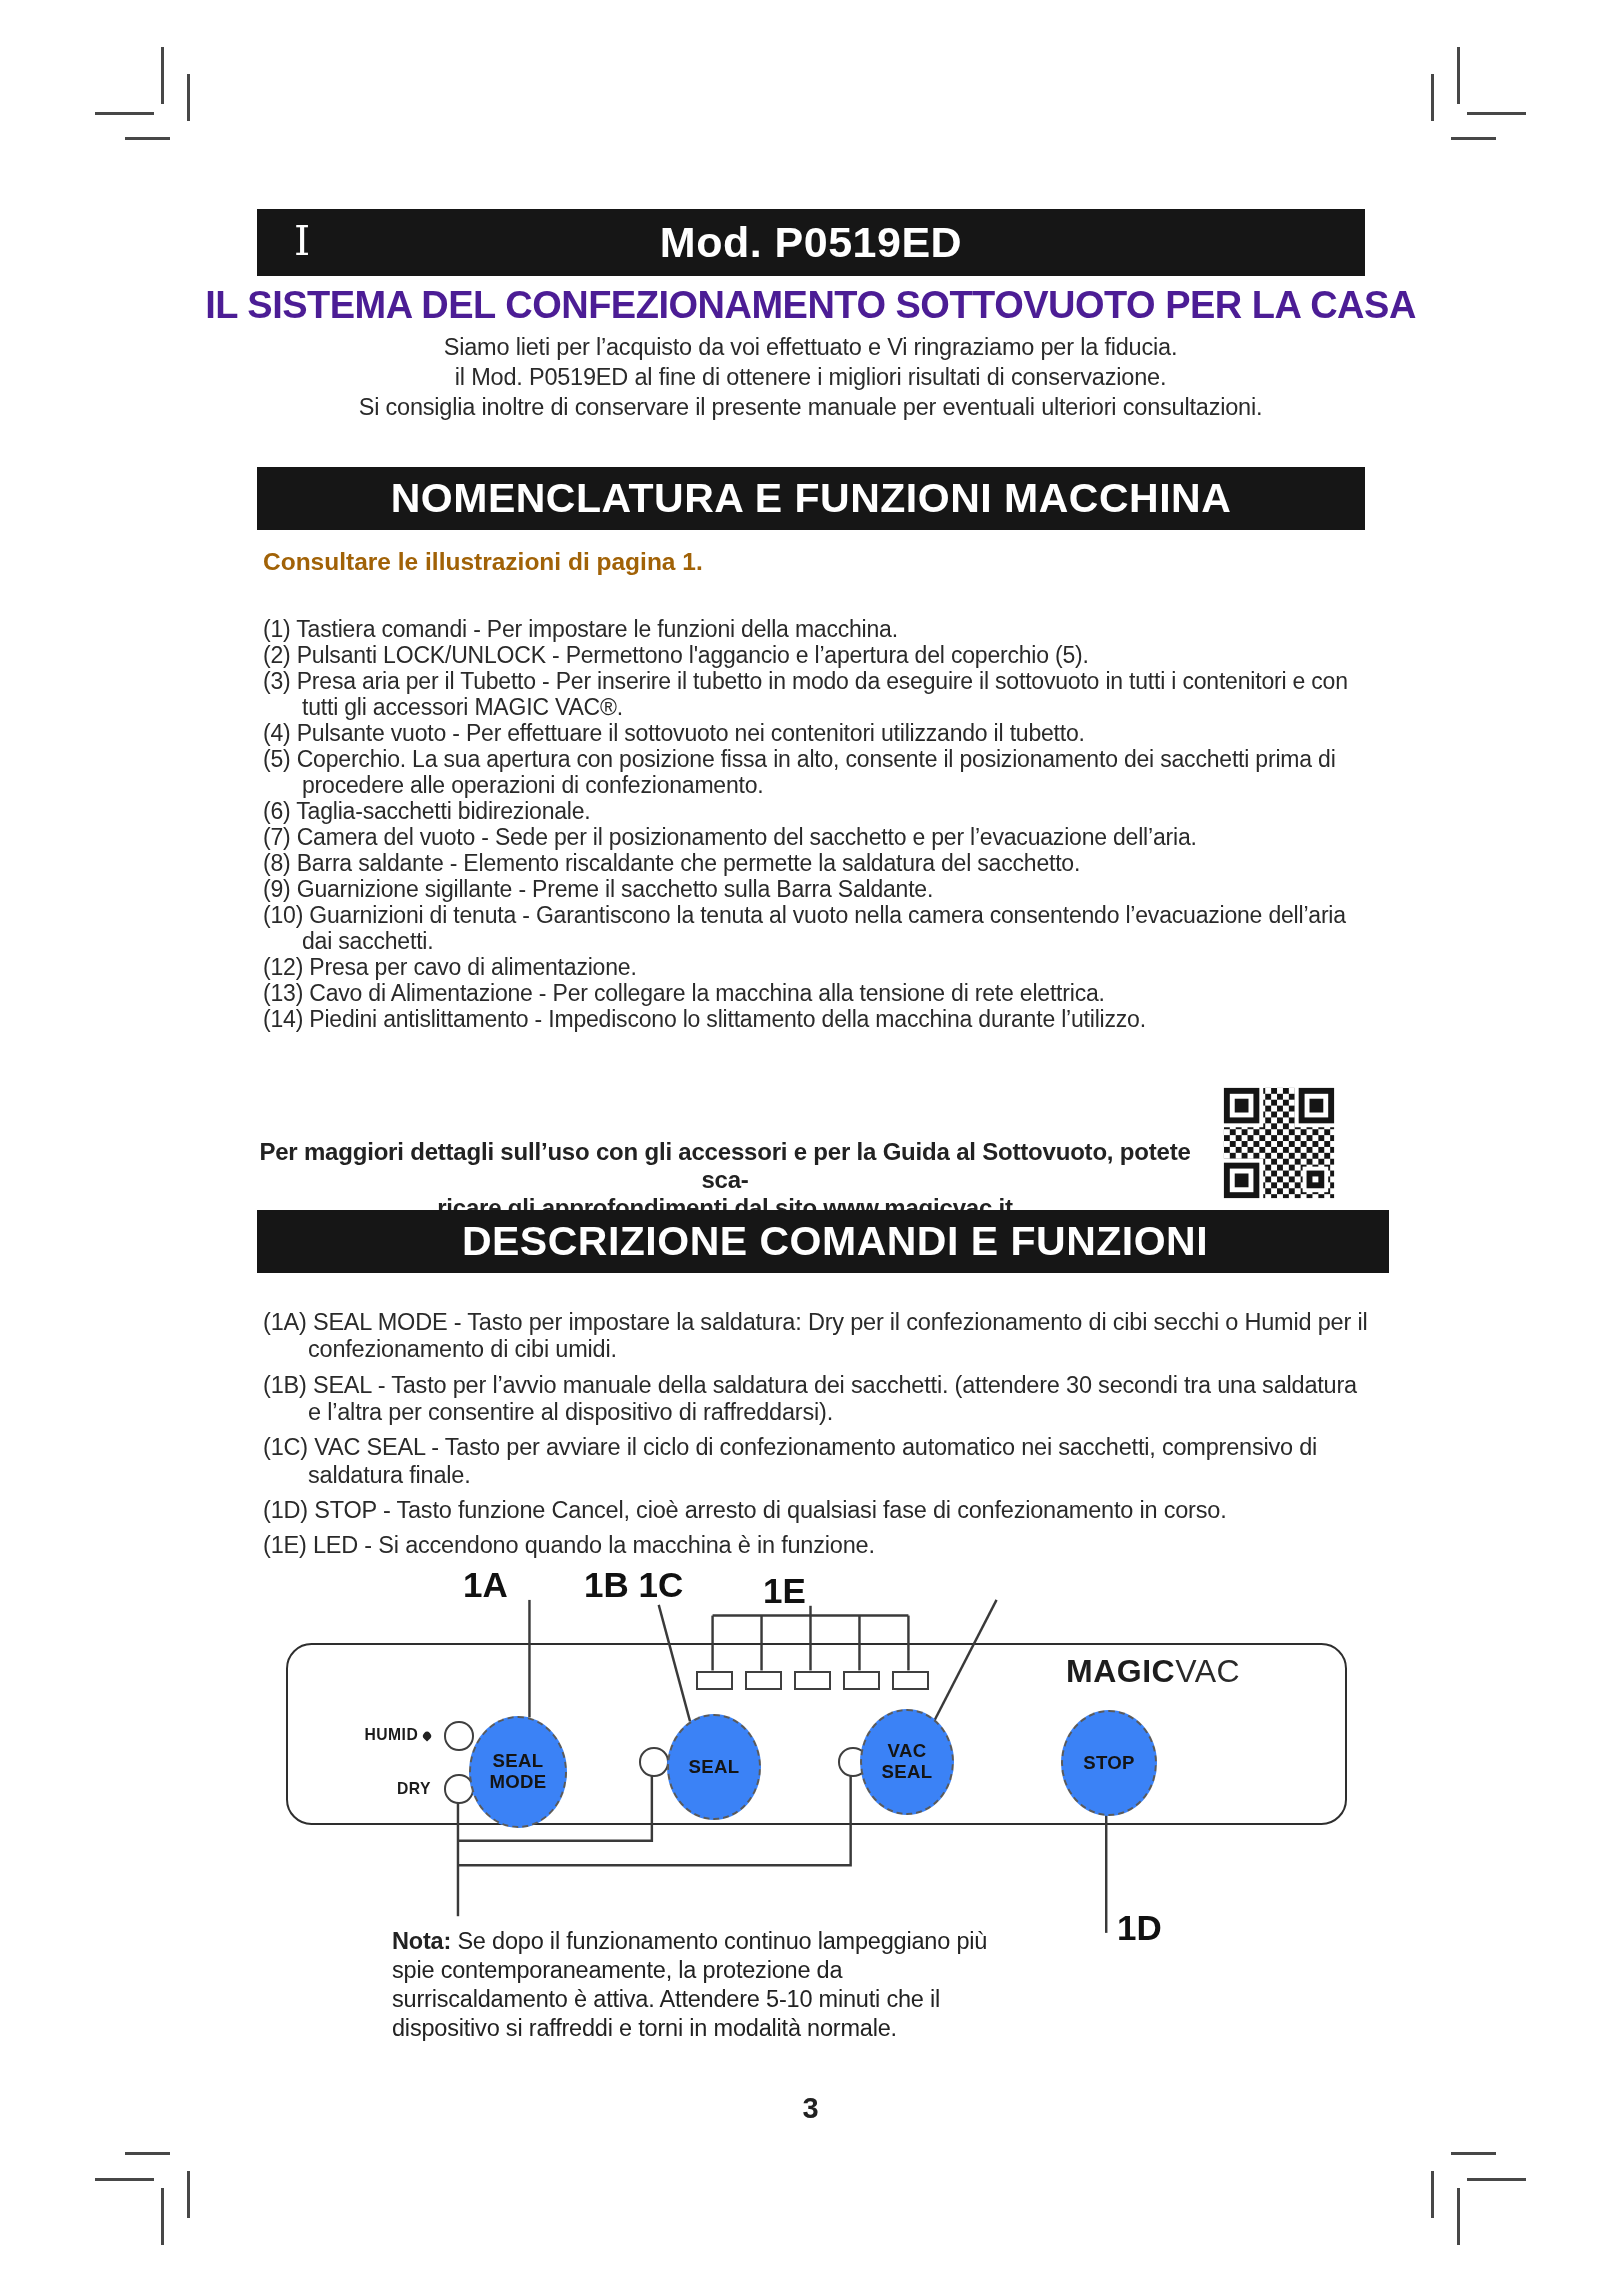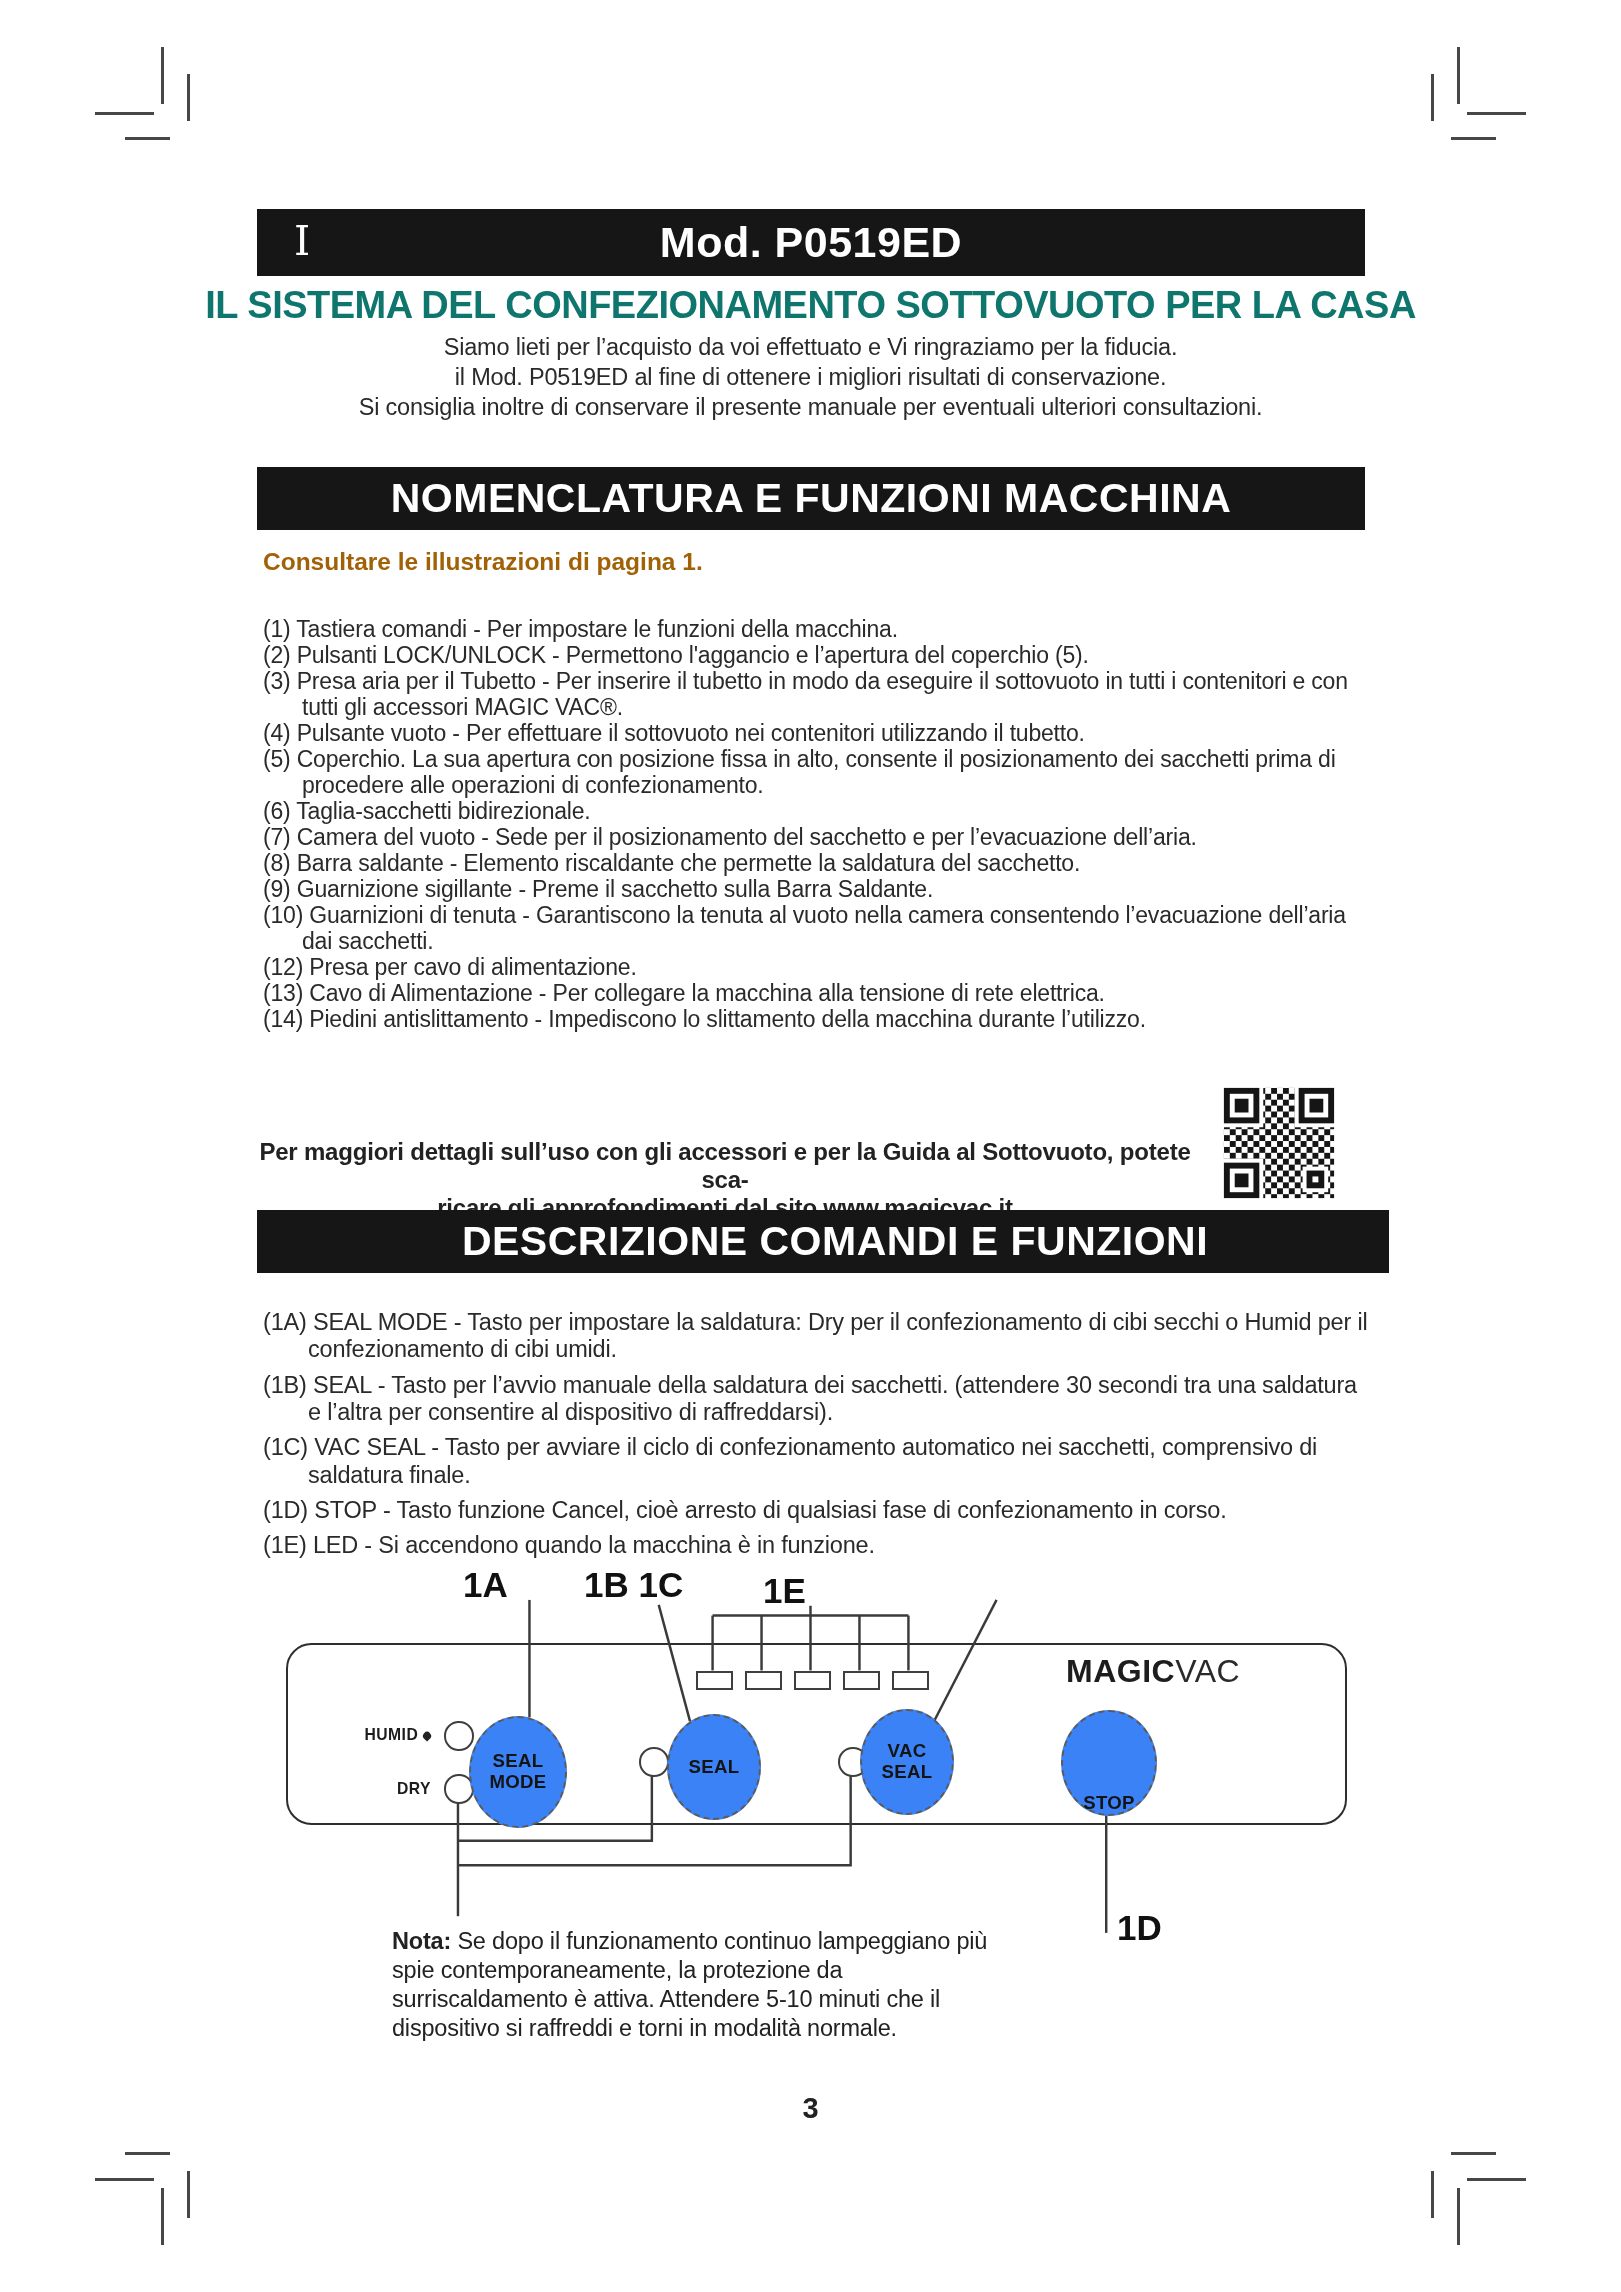--- a/index.html
+++ b/index.html
@@ -19,21 +19,21 @@
   }
   .bar1{top:209px;height:67px;font-size:43px;}
   .bar2{top:467px;}
   .bar3{top:1210px;padding-left:24px;}
   .country{
     position:absolute;left:37px;top:7.8px;
     font-family:"DejaVu Serif",serif;font-size:41px;font-weight:normal;color:#fff;
   }
   .h1{
     position:absolute;top:284px;left:0;width:100%;text-align:center;
-    font-size:38px;font-weight:bold;color:#0f766e;letter-spacing:-0.5px;
+    font-size:38px;font-weight:bold;color:#4c1d95;letter-spacing:-0.5px;
   }
   .intro{
     position:absolute;top:332px;left:0;width:100%;text-align:center;
     font-size:23.5px;line-height:30px;color:#2a2a2a;letter-spacing:-0.2px;
   }
   .lead{
     position:absolute;top:548px;left:263px;
     font-size:24.5px;font-weight:bold;color:#a16207;
   }
   .list1{
@@ -244,21 +244,21 @@
 
     <div class="btn" style="left:469px;top:167px;width:94px;height:108px;">
       <div><span>SEAL</span><br><span>MODE</span></div>
     </div>
     <div class="btn" style="left:667px;top:165px;width:90px;height:102px;">
       <span>SEAL</span>
     </div>
     <div class="btn" style="left:860px;top:160px;width:90px;height:102px;">
       <div><span>VAC</span><br><span>SEAL</span></div>
     </div>
-    <div class="btn" style="left:1061px;top:161px;width:92px;height:102px;align-items:flex-end;">
+    <div class="btn" style="left:1061px;top:161px;width:92px;height:102px;">
       <span>STOP</span>
     </div>
   </div>
 
   <div class="nota">
     <b>Nota:</b><span> Se dopo il funzionamento continuo lampeggiano più spie contemporaneamente, la protezione da surriscaldamento è attiva. Attendere 5-10 minuti che il dispositivo si raffreddi e torni in modalità normale.</span>
   </div>
 
   <div class="pagenum">3</div>
 

